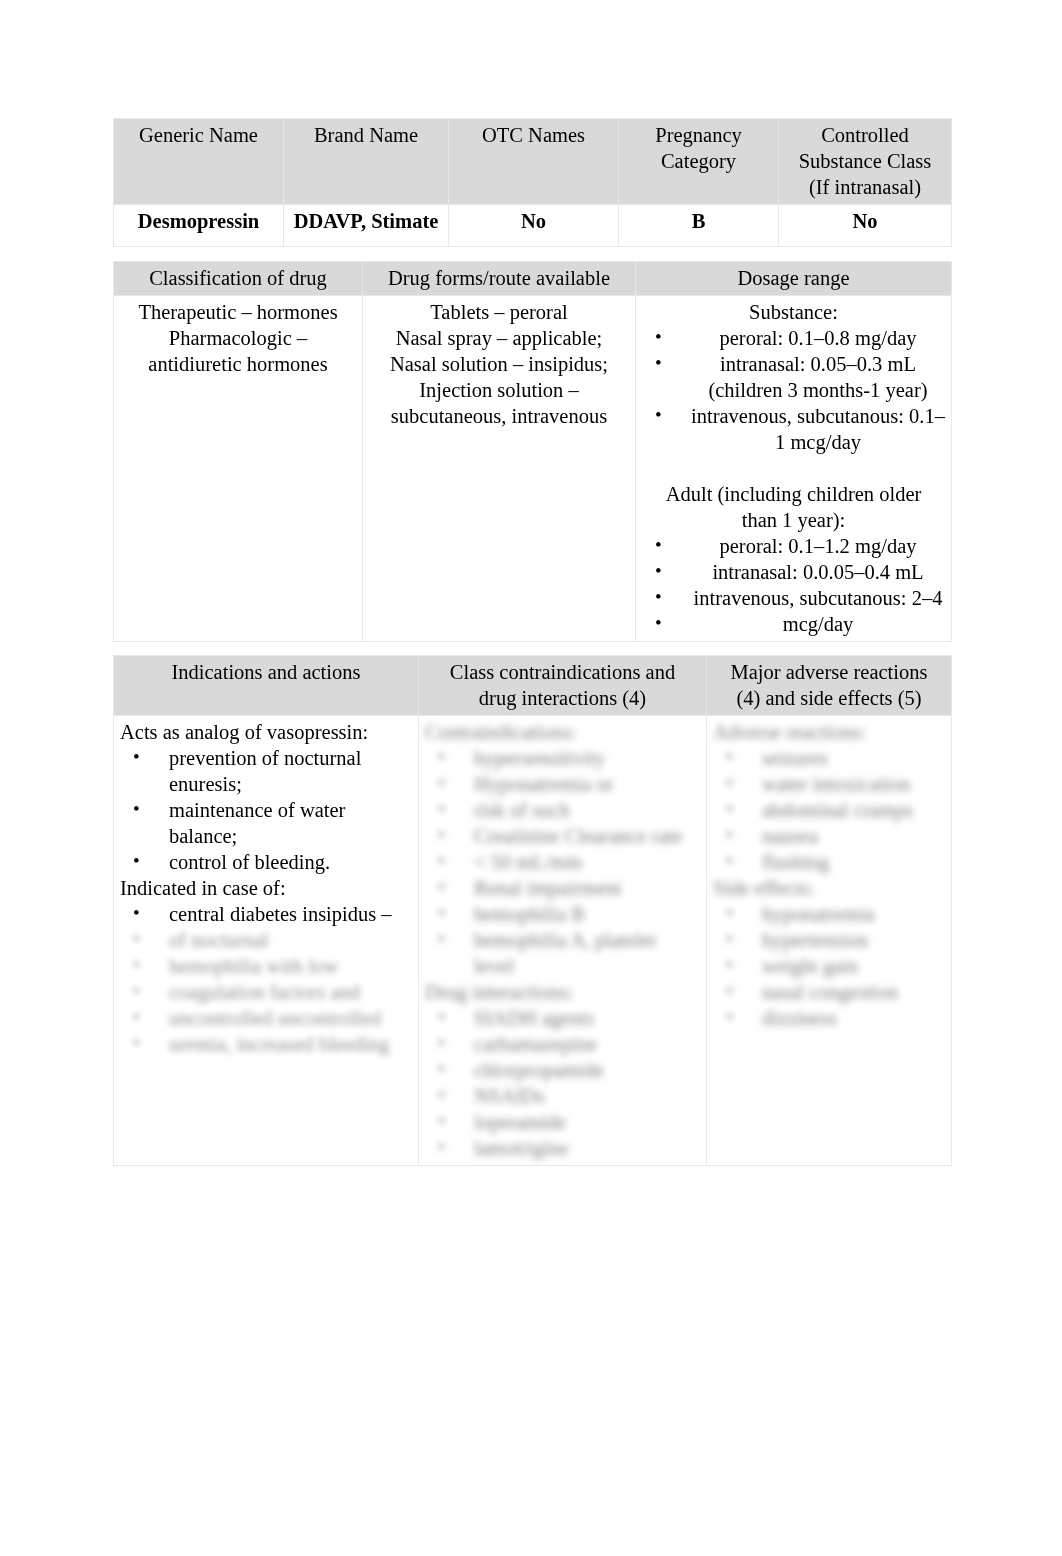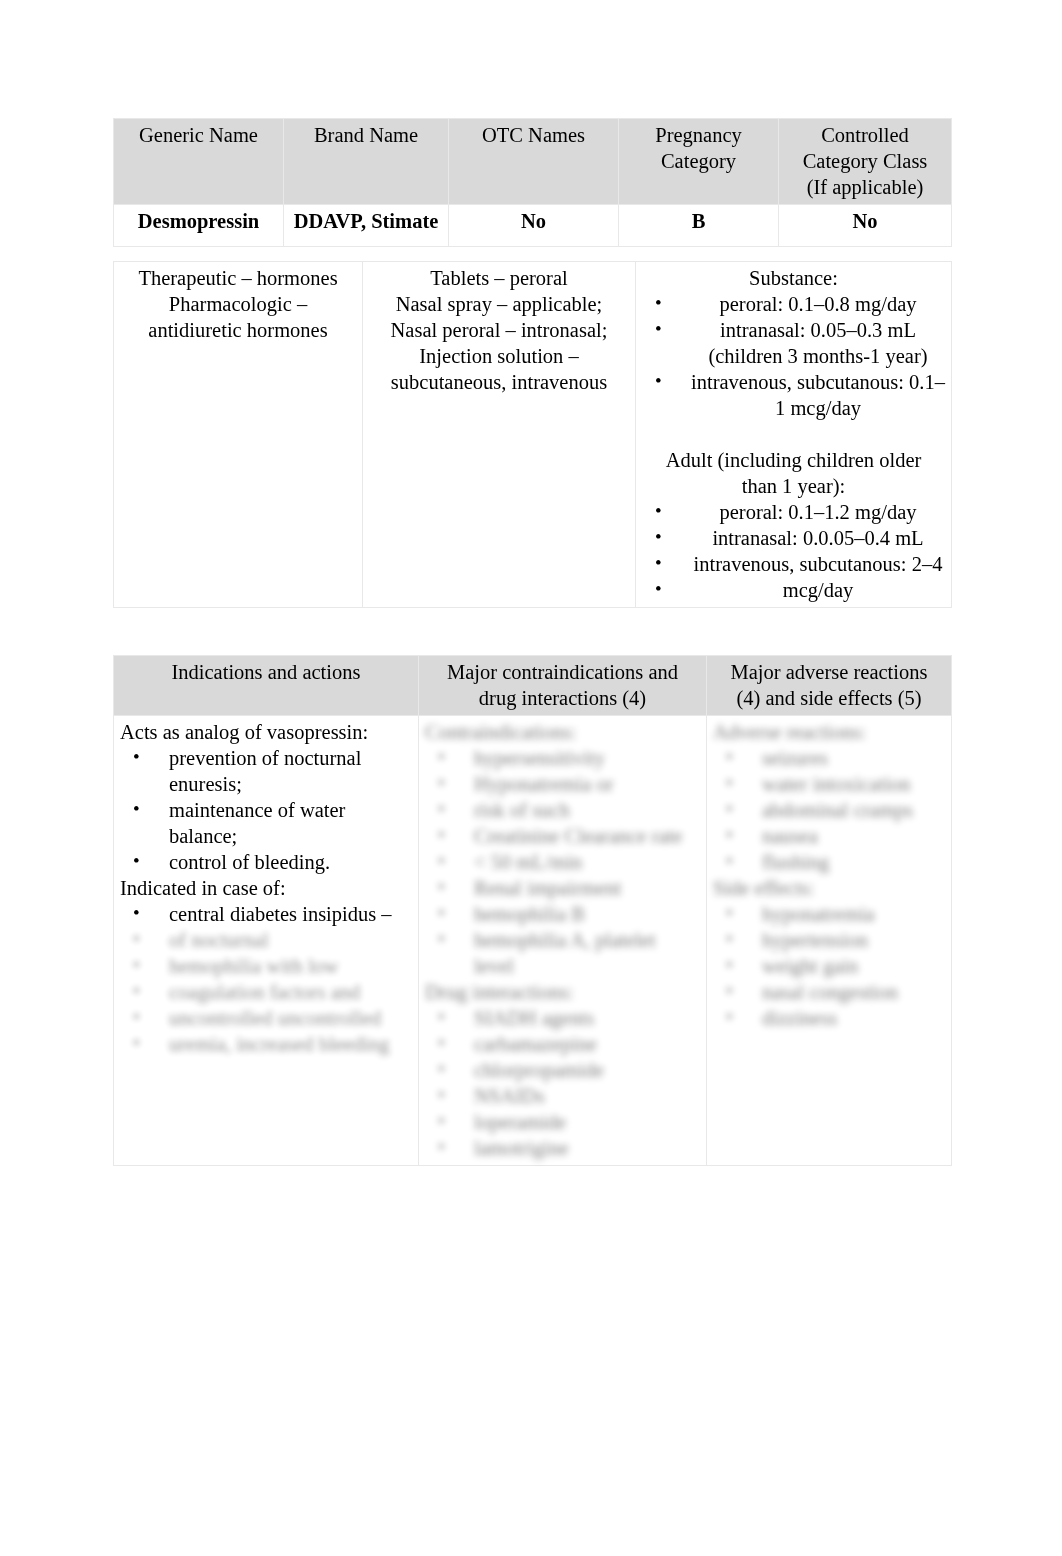--- a/index.html
+++ b/index.html
@@ -127,53 +127,58 @@
       <tr>
         <th class="hdr">Generic Name</th>
         <th class="hdr">Brand Name</th>
         <th class="hdr">OTC Names</th>
         <th class="hdr">
           <div>Pregnancy</div>
           <div>Category</div>
         </th>
         <th class="hdr">
           <div>Controlled</div>
-          <div>Category Class</div>
-          <div>(If applicable)</div>
+          <div>Substance Class</div>
+          <div>(If intranasal)</div>
         </th>
       </tr>
       <tr>
         <td class="val ctr">Desmopressin</td>
         <td class="val ctr">DDAVP, Stimate</td>
         <td class="val ctr">No</td>
         <td class="val ctr">B</td>
         <td class="val ctr">No</td>
       </tr>
     </tbody>
   </table>
 
   <table id="table-classification" class="doc-table">
     <colgroup>
       <col style="width:249px">
       <col style="width:273px">
       <col style="width:316px">
     </colgroup>
     <tbody>
       <tr>
+        <th class="hdr">Classification of drug</th>
+        <th class="hdr">Drug forms/route available</th>
+        <th class="hdr">Dosage range</th>
+      </tr>
+      <tr>
 
         <td class="body">
           <p class="ln">Therapeutic – hormones</p>
           <p class="ln">Pharmacologic –</p>
           <p class="ln">antidiuretic hormones</p>
         </td>
 
         <td class="body">
           <p class="ln">Tablets – peroral</p>
           <p class="ln">Nasal spray – applicable;</p>
-          <p class="ln">Nasal peroral – intronasal;</p>
+          <p class="ln">Nasal solution – insipidus;</p>
           <p class="ln">Injection solution –</p>
           <p class="ln">subcutaneous, intravenous</p>
         </td>
 
         <td class="body">
           <p class="ln">Substance:</p>
           <ul class="blist">
             <li>peroral: 0.1–0.8 mg/day</li>
             <li>intranasal: 0.05–0.3 mL (children 3 months-1 year)</li>
             <li>intravenous, subcutanous: 0.1–1 mcg/day</li>
@@ -196,21 +201,21 @@
   <table id="table-clinical" class="doc-table">
     <colgroup>
       <col style="width:305px">
       <col style="width:288px">
       <col style="width:245px">
     </colgroup>
     <tbody>
       <tr>
         <th class="hdr">Indications and actions</th>
         <th class="hdr">
-          <div>Major contraindications and</div>
+          <div>Class contraindications and</div>
           <div>drug interactions (4)</div>
         </th>
         <th class="hdr">
           <div>Major adverse reactions</div>
           <div>(4) and side effects (5)</div>
         </th>
       </tr>
       <tr>
 
         <td class="body">

